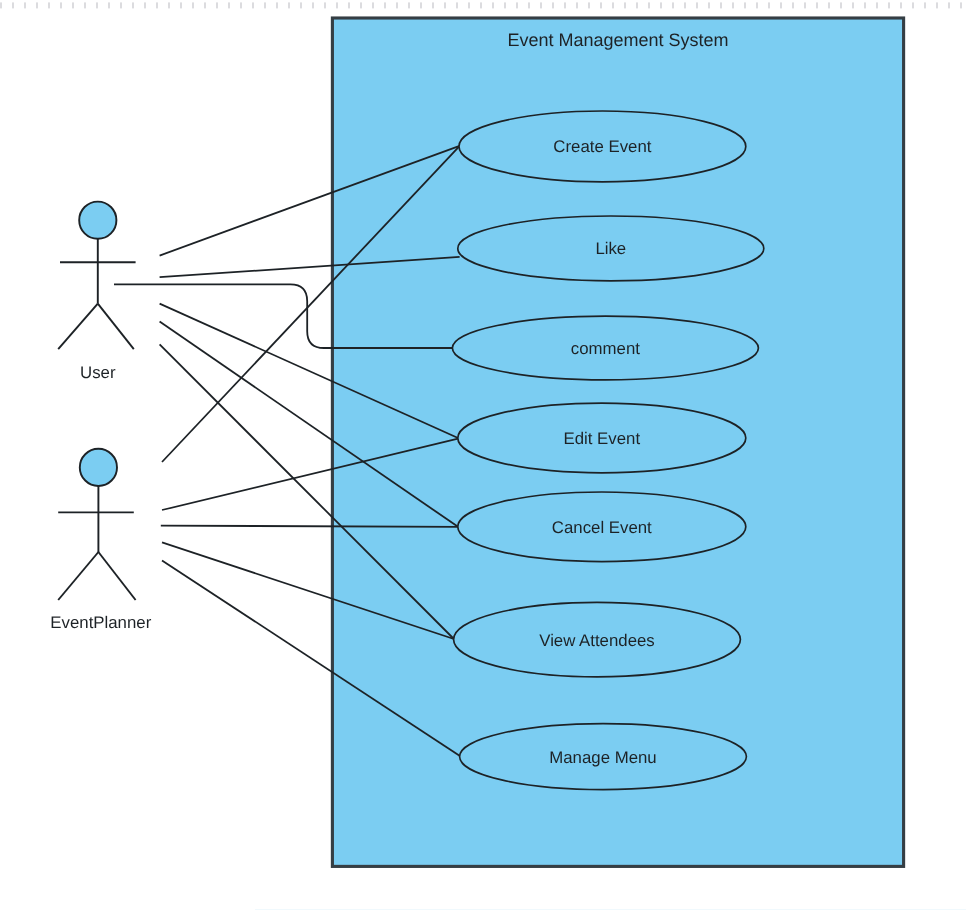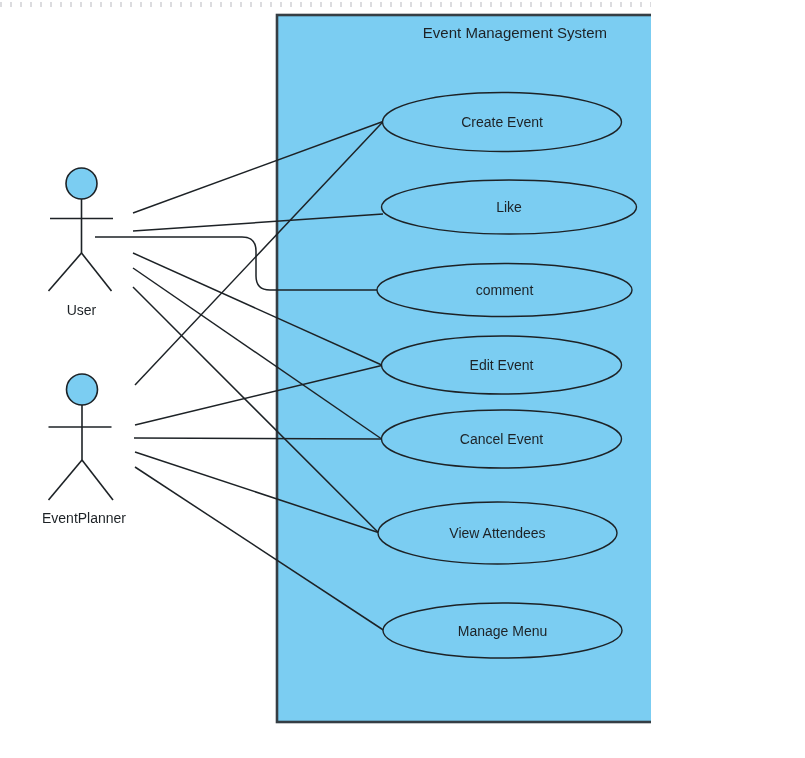--- a/index.html
+++ b/index.html
@@ -1,19 +1,19 @@
 <!DOCTYPE html>
 <html style="--blue: #7BCDF2; --ink: #1d2226; --edge: #353e44;"><head>
 <meta charset="utf-8">
 <style>
   html, body { margin: 0; padding: 0; background: #ffffff; }
   body { font-family: "Liberation Sans", sans-serif; }
   .stage {
     position: relative;
-    width: 651px;
+    width: 805px;
     height: 758px;
     background: #ffffff;
     overflow: hidden;
   }
   .ruler-ticks {
     position: absolute;
     top: 2px; left: 0;
     width: 100%; height: 5px;
     background-image: repeating-linear-gradient(
       to right,

